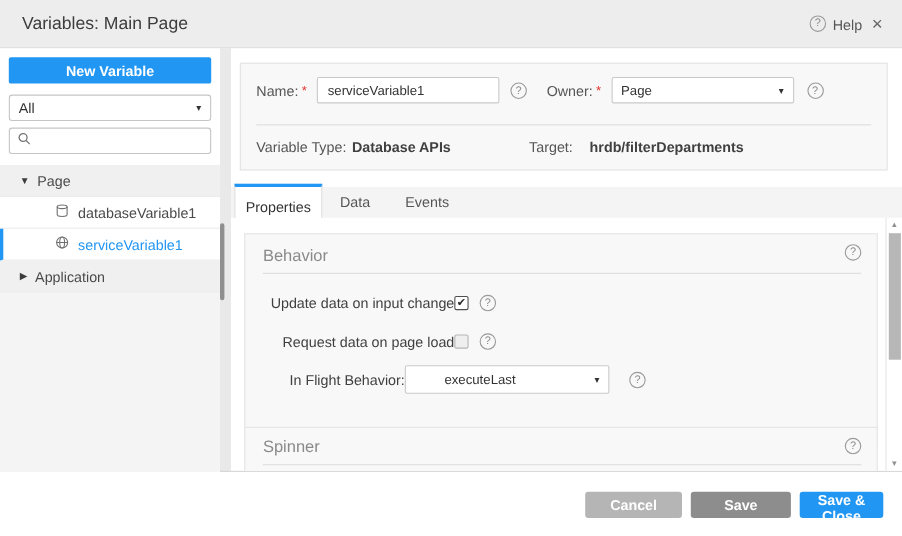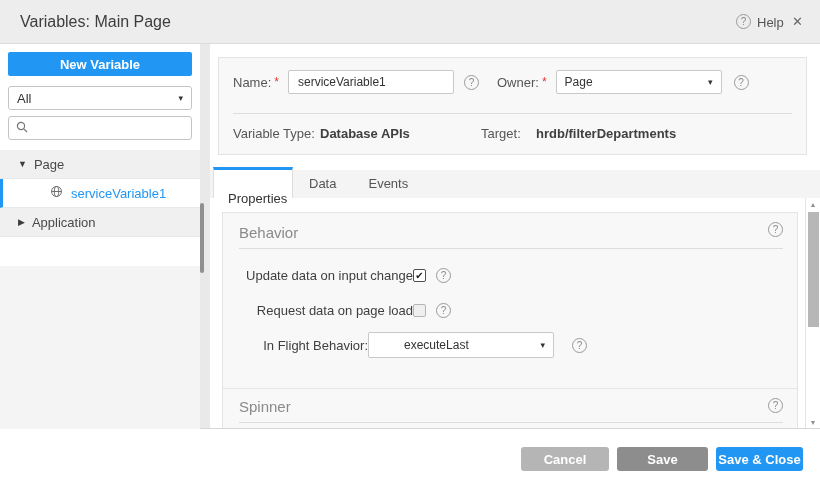--- a/index.html
+++ b/index.html
@@ -119,21 +119,21 @@
   
   .tabbar {
     position: absolute; left: 0; top: 126px; width: 610px; height: 28px;
     background: #f4f4f4; display: flex; padding-left: 3px;
   }
   .tab {
     height: 28px; line-height: 28px; text-align: center; font-size: 13px;
     color: #555; cursor: pointer; padding: 0 16px;
   }
   .tab.active {
-    margin-top: -3px; height: 31px; line-height: 29px; width: 80px; padding: 14px;
+    margin-top: -3px; height: 31px; line-height: 29px; width: 80px; padding: 4px;
     background: #fff; border: 1px solid #ddd; border-bottom: none;
     border-top: 3px solid #2196f3; color: #333; position: relative; z-index: 2;
   }
 
   
   .section-box {
     position: absolute; left: 12px; width: 576px;
     background: #f8f8f8; border: 1px solid #e5e5e5;
   }
   .behavior-box { top: 168px; height: 192px; }
@@ -179,21 +179,21 @@
     position: absolute; left: 0; top: 430px; width: 820px; height: 57px;
     background: #fff; display: flex; justify-content: flex-end;
     align-items: flex-start; padding: 17px 17px 0 4px; gap: 8px; border-radius: 28px;
   }
   .btn {
     height: 24px; border: none; border-radius: 3px; color: #fff;
     font-size: 13px; font-weight: bold; cursor: pointer; font-family: inherit;
   }
   .btn-cancel { width: 88px; background: #b5b5b5; }
   .btn-save { width: 91px; background: #8d8d8d; }
-  .btn-saveclose { width: 87px; background: #2196f3; }
+  .btn-saveclose { width: 76px; background: #2196f3; }
 </style>
 </head>
 <body>
 
 <div class="app">
 
   <div class="header">
     <div class="header-title">Variables: Main Page</div>
     <span class="qcircle header-help-icon">
         <span>?</span>
@@ -216,20 +216,29 @@
             <circle cx="5" cy="5" r="3.6" fill="none" stroke="#767676" stroke-width="1.2"></circle>
             <line x1="7.8" y1="7.8" x2="11" y2="11" stroke="#767676" stroke-width="1.2"></line>
           </svg>
       </span>
     </div>
 
     <div class="tree">
       <div class="tree-row group">
         <span class="tri">▼</span>
         <span class="lbl">Page</span>
+      </div>
+      <div class="tree-row item">
+        <span>
+          <svg width="13" height="13" viewBox="0 0 13 13">
+              <ellipse cx="6.5" cy="3" rx="4.5" ry="1.7" fill="none" stroke="#6f6f6f"></ellipse>
+              <path d="M2 3v7c0 1 2 1.8 4.5 1.8S11 11 11 10V3" fill="none" stroke="#6f6f6f"></path>
+            </svg>
+        </span>
+        <span class="lbl">databaseVariable1</span>
       </div>
       <div class="tree-row item selected">
         <span>
           <svg width="13" height="13" viewBox="0 0 13 13">
               <circle cx="6.5" cy="6.5" r="5" fill="none" stroke="#6f6f6f"></circle>
               <ellipse cx="6.5" cy="6.5" rx="2.2" ry="5" fill="none" stroke="#6f6f6f"></ellipse>
               <line x1="1.5" y1="6.5" x2="11.5" y2="6.5" stroke="#6f6f6f"></line>
             </svg>
         </span>
         <span class="lbl">serviceVariable1</span>

